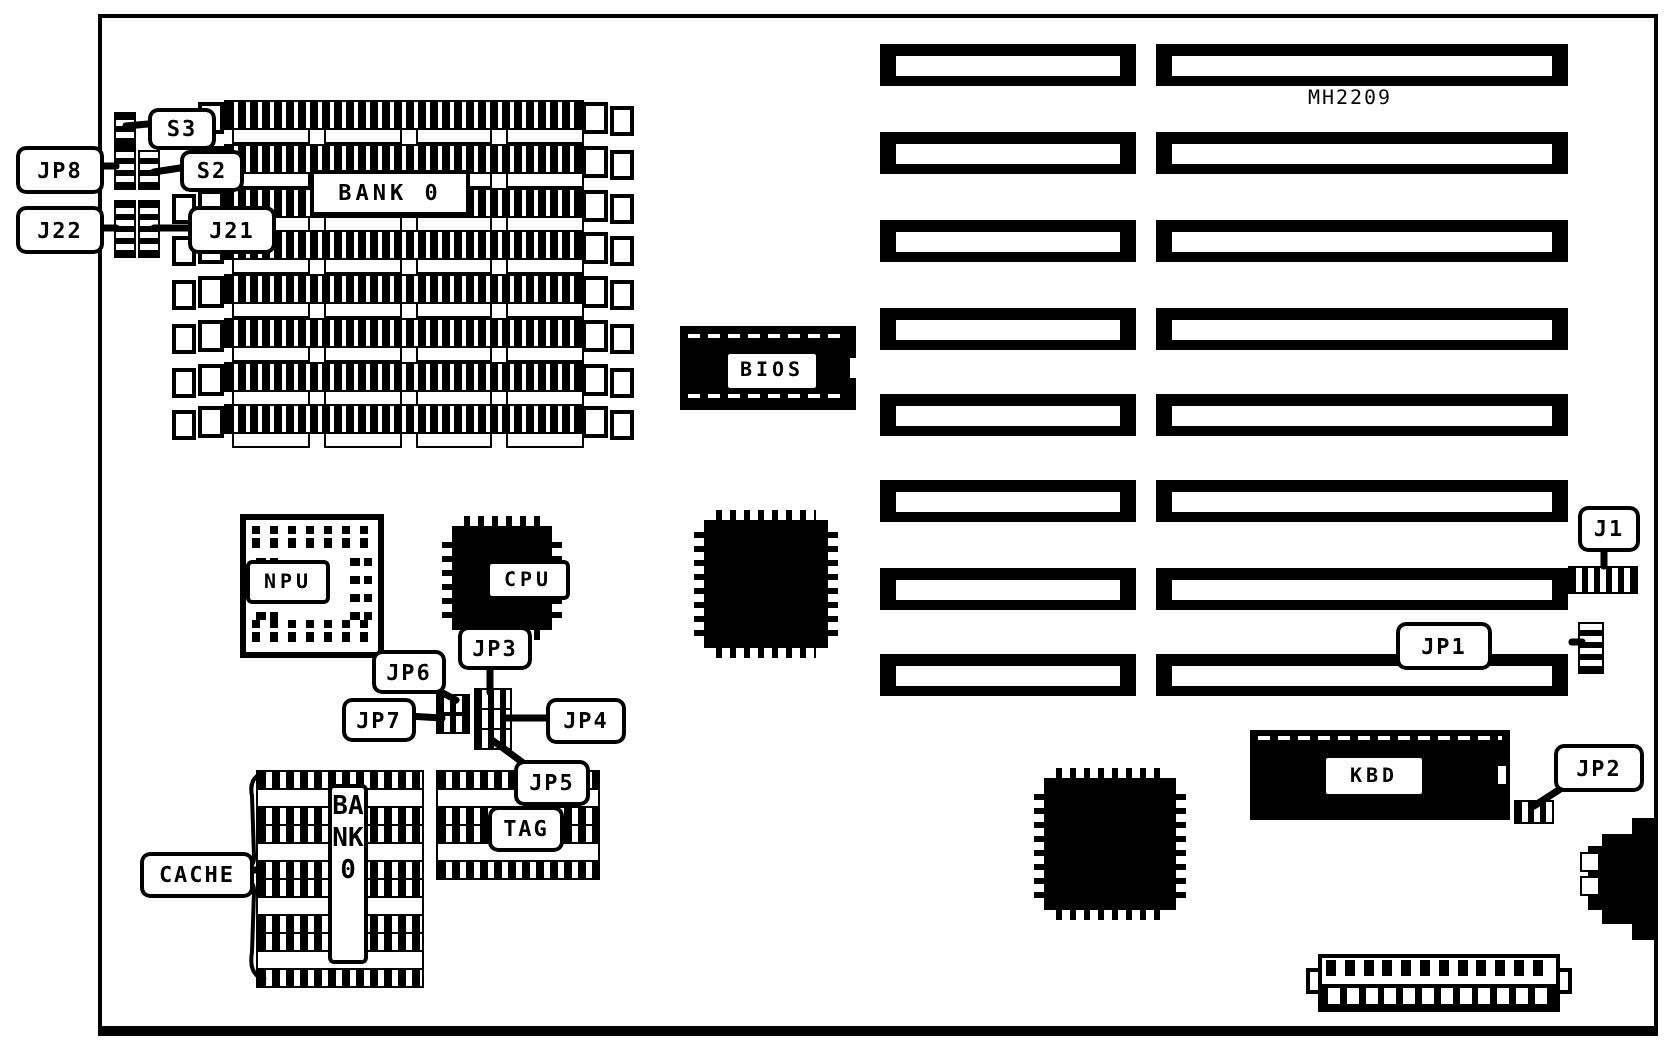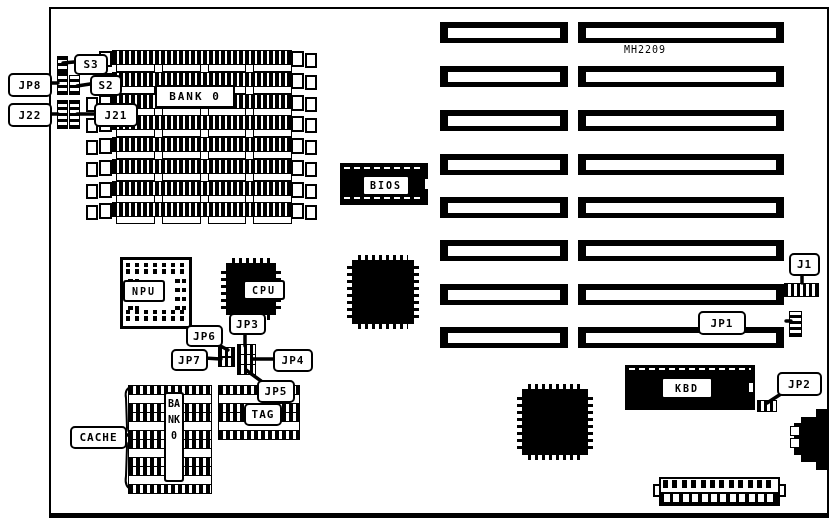--- a/index.html
+++ b/index.html
@@ -62,21 +62,21 @@
                       repeating-linear-gradient(0deg,#000 0 4px,#fff 4px 9px);}
   .npu-r{top:16px;bottom:16px;right:3px;width:13px;
      background-image:repeating-linear-gradient(90deg,#fff 0 2px,transparent 2px 7px),
                       repeating-linear-gradient(0deg,#000 0 4px,#fff 4px 9px);}
   
   .dip{display:flex;flex-direction:column;z-index:2;}
   .dip .comb{height:8px;border:1px solid #000;
        background:repeating-linear-gradient(90deg,#000 0 4px,#fff 4px 7px);}
   .dip .body{height:8px;background:#fff;border-left:1px solid #000;border-right:1px solid #000;}
   #cache-bank0-vert{left:164px;top:392px;width:16px;height:84px;background:#fff;border:2px solid #000;
-       z-index:4;font-size:10px;font-weight:bold;line-height:16px;text-align:center;
+       z-index:4;font-size:13px;font-weight:bold;line-height:16px;text-align:center;
        word-break:break-all;padding-top:2px;border-radius:3px;}
   
   #power-conn{left:659px;top:477px;width:117px;height:25px;border:2px solid #000;background:#fff;z-index:2;}
   #power-conn .pins-top{position:absolute;left:2px;right:2px;top:1px;height:8px;
        background:repeating-linear-gradient(90deg,#000 0 5px,transparent 5px 9.4px);}
   #power-conn .pins-bot{position:absolute;left:0;right:0;bottom:0;height:12px;background:#000;}
   #power-conn .pins-bot::after{content:"";position:absolute;left:3px;right:3px;top:2px;bottom:2px;
        background:repeating-linear-gradient(90deg,#fff 0 6px,#000 6px 9.4px);}
   .ptab{background:#fff;border:2px solid #000;z-index:1;}
   
@@ -301,21 +301,21 @@
   <div class="abs slot slot-l" style="top:327px"></div>
   <div class="abs slot slot-r" style="top:22px"></div>
   <div class="abs slot slot-r" style="top:66px"></div>
   <div class="abs slot slot-r" style="top:110px"></div>
   <div class="abs slot slot-r" style="top:154px"></div>
   <div class="abs slot slot-r" style="top:197px"></div>
   <div class="abs slot slot-r" style="top:240px"></div>
   <div class="abs slot slot-r" style="top:284px"></div>
   <div class="abs slot slot-r" style="top:327px"></div>
 
-  <div class="abs" id="mh-number" style="left:624px;top:44px;width:70px;text-align:left">MH2209</div>
+  <div class="abs" id="mh-number" style="left:640px;top:44px;width:70px;text-align:center">MH2209</div>
 
   <div class="abs callout" style="left:789px;top:253px;width:27px;height:19px">J1</div>
   <div class="abs jmp-h" style="left:784px;top:283px;width:33px;height:12px"></div>
 
   <div class="abs callout" style="left:698px;top:311px;width:44px;height:20px">JP1</div>
   <div class="abs jmp-v" style="left:789px;top:311px;width:11px;height:24px"></div>
 
   <div class="abs blackchip" style="left:625px;top:365px;width:130px;height:45px">
     <span class="dashline" style="top:3px"></span>
     <span style="position:absolute;right:2px;top:18px;width:4px;height:9px;background:#fff;"></span>

